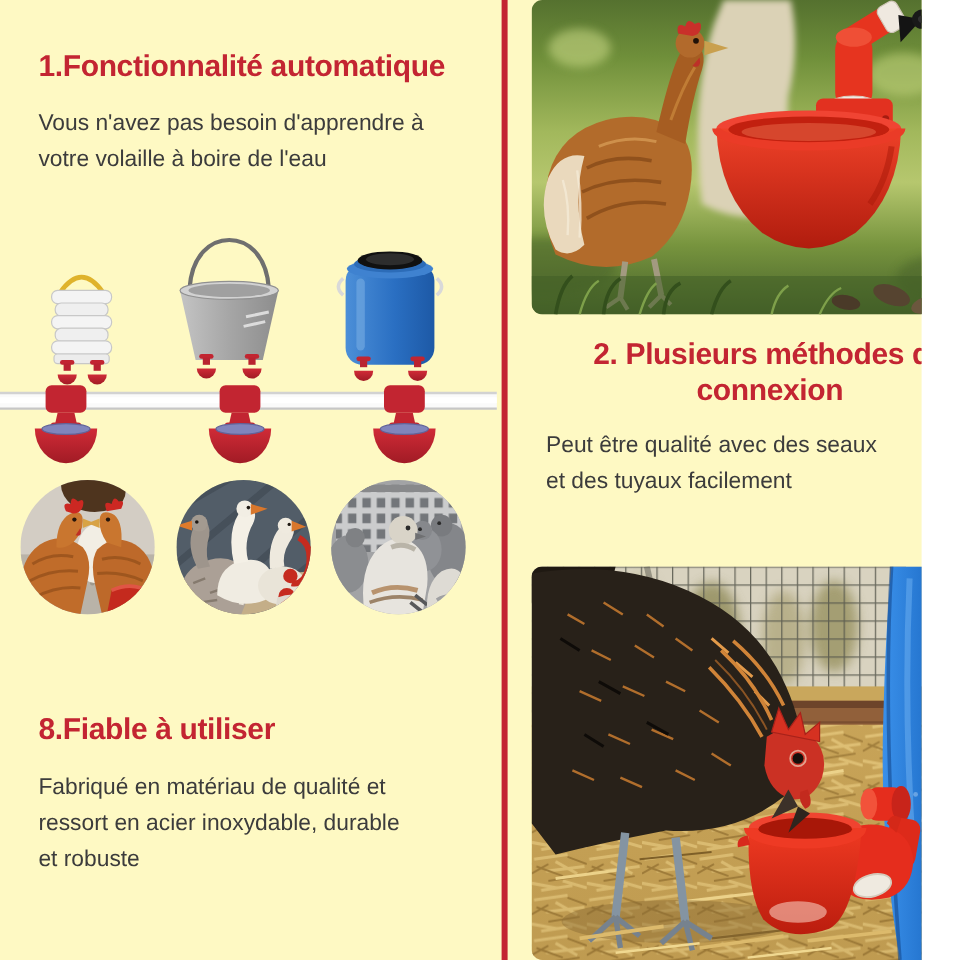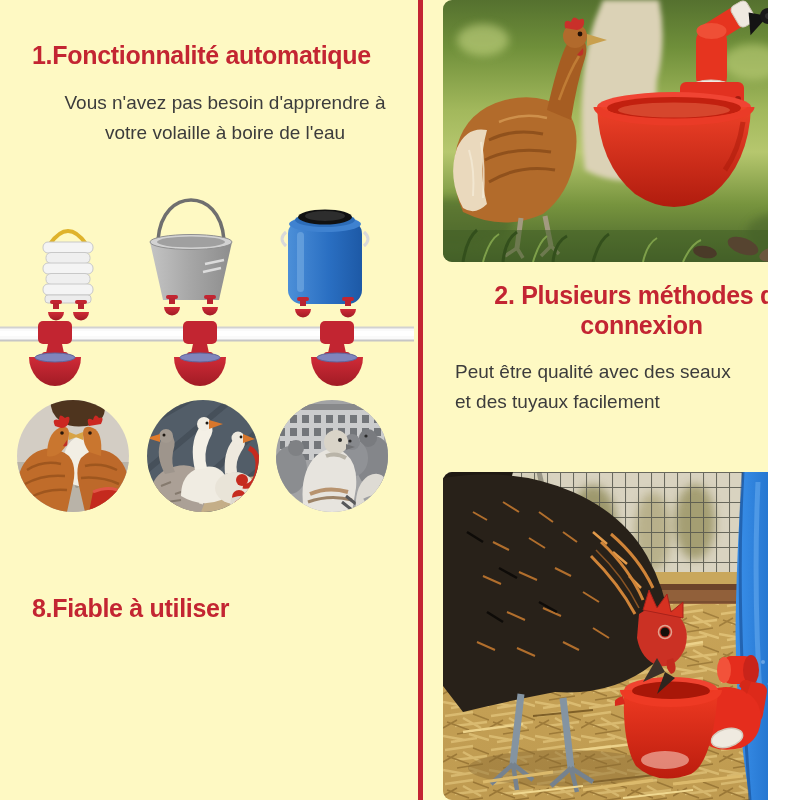--- a/index.html
+++ b/index.html
@@ -2,21 +2,21 @@
 <html><head>
 <meta charset="utf-8">
 <style>
   * { margin:0; padding:0; box-sizing:border-box; }
   html,body { width:800px; height:800px; background:#fff; font-family:"Liberation Sans", sans-serif; }
   .canvas { position:relative; width:768px; height:800px; background:#fef9c3; overflow:hidden; }
   .divider { position:absolute; left:418px; top:0; width:5px; height:800px; background:#c32532; }
   .heading { position:absolute; color:#c32532; font-weight:700; font-size:25px; letter-spacing:-0.3px; line-height:30px; white-space:pre-line; }
   .body-text { position:absolute; color:#3c3c3c; font-size:19px; line-height:30px; white-space:pre-line; }
   #h1 { left:32px; top:40px; width:386px; }
-  #b1 { left:32px; top:88px; width:386px;text-align:center; }
+  #b1 { left:32px; top:88px; width:386px; }
   #h3 { left:32px; top:593px; width:386px; }
   #b3 { left:32px; top:642px; width:386px; }
   #h2 { left:474px; top:280px; width:335px;text-align:center; }
   #b2 { left:455px; top:357px; width:340px; }
   svg.abs { position:absolute; display:block; }
   #illu  { left:0;  top:190px; }
   #circ1 { left:17px;  top:400px; }
   #circ2 { left:147px; top:400px; }
   #circ3 { left:276px; top:400px; }
   #photo1 { left:443px; top:0; }
@@ -251,20 +251,23 @@
         <path d="M34 94 Q52 86 72 92" stroke="#b28a62" stroke-width="4" fill="none" opacity=".9"></path>
         <path d="M32 102 Q54 94 76 100" stroke="#8a6a4a" stroke-width="3" fill="none" opacity=".8"></path>
         <path d="M70 96 L80 104 M66 102 L76 110" stroke="#57585a" stroke-width="3"></path>
       </g>
       <path d="M80 112 Q78 86 92 76 Q104 70 110 80 L112 112 Z" fill="#dedbd4"></path>
       <path d="M88 100 Q98 94 110 98" stroke="#9fa0a2" stroke-width="3" fill="none"></path>
     </g>
   </svg>
 
   <h2 id="h3" class="heading">8.Fiable à utiliser</h2>
+  <p id="b3" class="body-text">Fabriqué en matériau de qualité et
+ressort en acier inoxydable, durable
+et robuste</p>
 
   <svg id="photo1" class="abs" width="357" height="262" viewBox="0 0 357 262">
     <defs>
       <clipPath id="p1clip">
           <rect width="357" height="262" rx="9"></rect>
         </clipPath>
       <linearGradient id="p1bg" x1="0" y1="0" x2="0" y2="1">
         <stop offset="0" stop-color="#55712f"></stop>
           <stop offset=".18" stop-color="#6f8f3a"></stop>
         <stop offset=".42" stop-color="#a2b85c"></stop>

